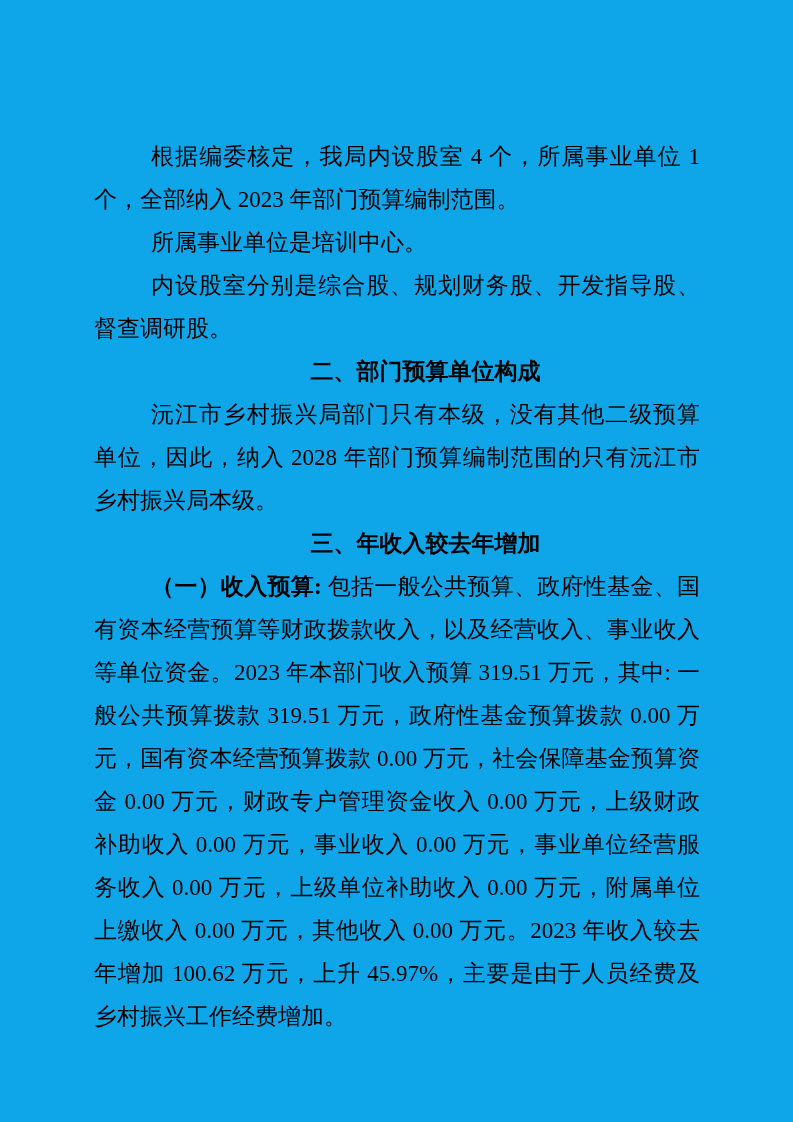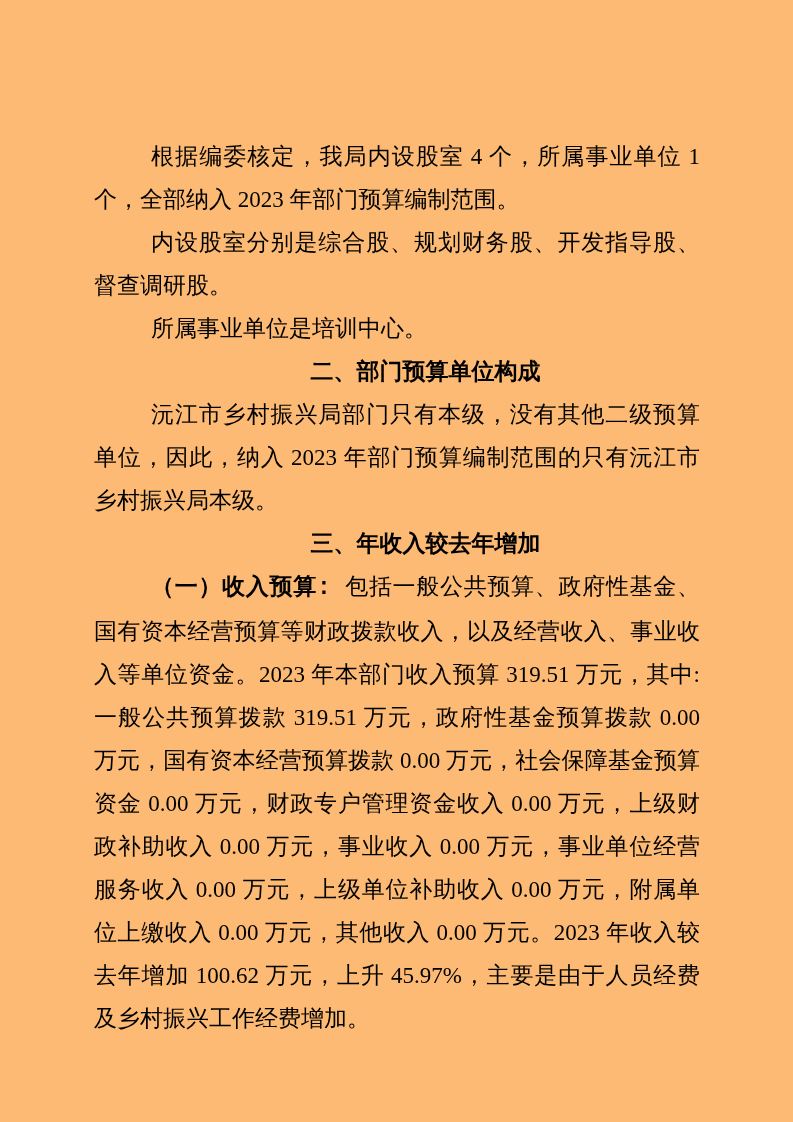--- a/index.html
+++ b/index.html
@@ -4,21 +4,21 @@
 <style>
   html, body {
     margin: 0;
     padding: 0;
     background: #ffffff;
   }
   .page {
     position: relative;
     width: 793px;
     height: 1122px;
-    background: #fdba74;
+    background: #0ea5e9;
     overflow: hidden;
     box-sizing: border-box;
   }
   .content {
     position: absolute;
     left: 94px;
     top: 135px;
     width: 606px;
   }
   .para {
@@ -38,38 +38,38 @@
     padding: 0;
     font-family: "Liberation Sans", "DejaVu Sans", sans-serif;
     font-weight: 700;
     font-size: 23px;
     line-height: 43px;
     color: #000000;
     text-align: center;
     text-indent: 57px;
   }
   .lead {
-    font-family: Liberation Mono, monospace;
+    font-family: Liberation Serif, serif;
     font-weight: 700;
   }
 </style>
 </head>
 <body>
 
 <div class="page">
   <div class="content">
 
     <p class="para">根据编委核定，我局内设股室 4 个，所属事业单位 1 个，全部纳入 2023 年部门预算编制范围。</p>
 
+    <p class="para">所属事业单位是培训中心。</p>
+
     <p class="para">内设股室分别是综合股、规划财务股、开发指导股、督查调研股。</p>
-
-    <p class="para">所属事业单位是培训中心。</p>
 
     <h2 class="heading">二、部门预算单位构成</h2>
 
-    <p class="para">沅江市乡村振兴局部门只有本级，没有其他二级预算单位，因此，纳入 2023 年部门预算编制范围的只有沅江市乡村振兴局本级。</p>
+    <p class="para">沅江市乡村振兴局部门只有本级，没有其他二级预算单位，因此，纳入 2028 年部门预算编制范围的只有沅江市乡村振兴局本级。</p>
 
     <h2 class="heading">三、年收入较去年增加</h2>
 
     <p class="para"><span class="lead">（一）收入预算: </span><span>包括一般公共预算、政府性基金、国有资本经营预算等财政拨款收入，以及经营收入、事业收入等单位资金。2023 年本部门收入预算 319.51 万元，其中: 一般公共预算拨款 319.51 万元，政府性基金预算拨款 0.00 万元，国有资本经营预算拨款 0.00 万元，社会保障基金预算资金 0.00 万元，财政专户管理资金收入 0.00 万元，上级财政补助收入 0.00 万元，事业收入 0.00 万元，事业单位经营服务收入 0.00 万元，上级单位补助收入 0.00 万元，附属单位上缴收入 0.00 万元，其他收入 0.00 万元。2023 年收入较去年增加 100.62 万元，上升 45.97%，主要是由于人员经费及乡村振兴工作经费增加。</span></p>
 
   </div>
 </div>
 
 </body></html>

